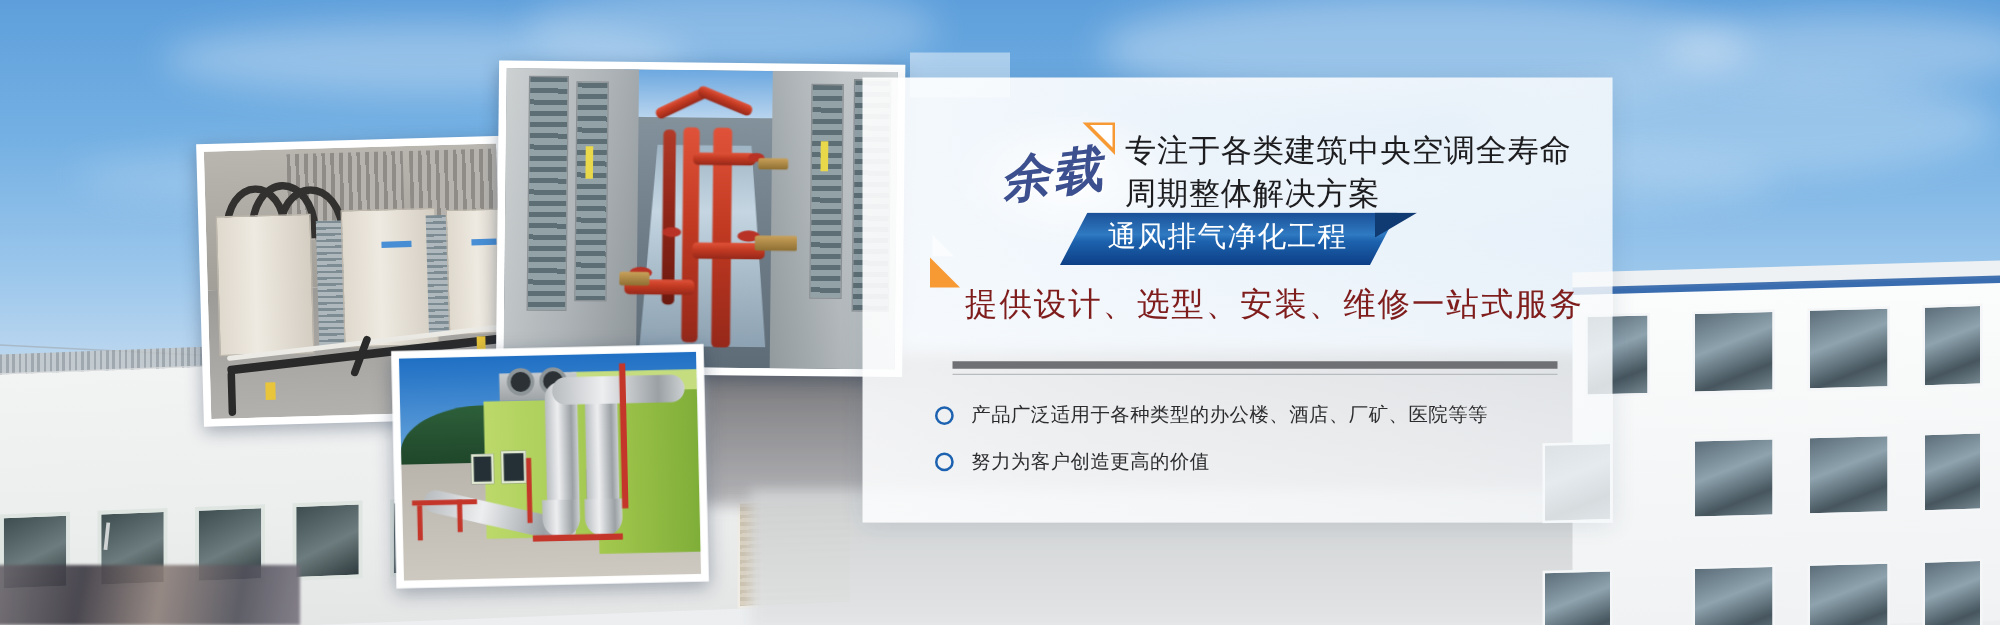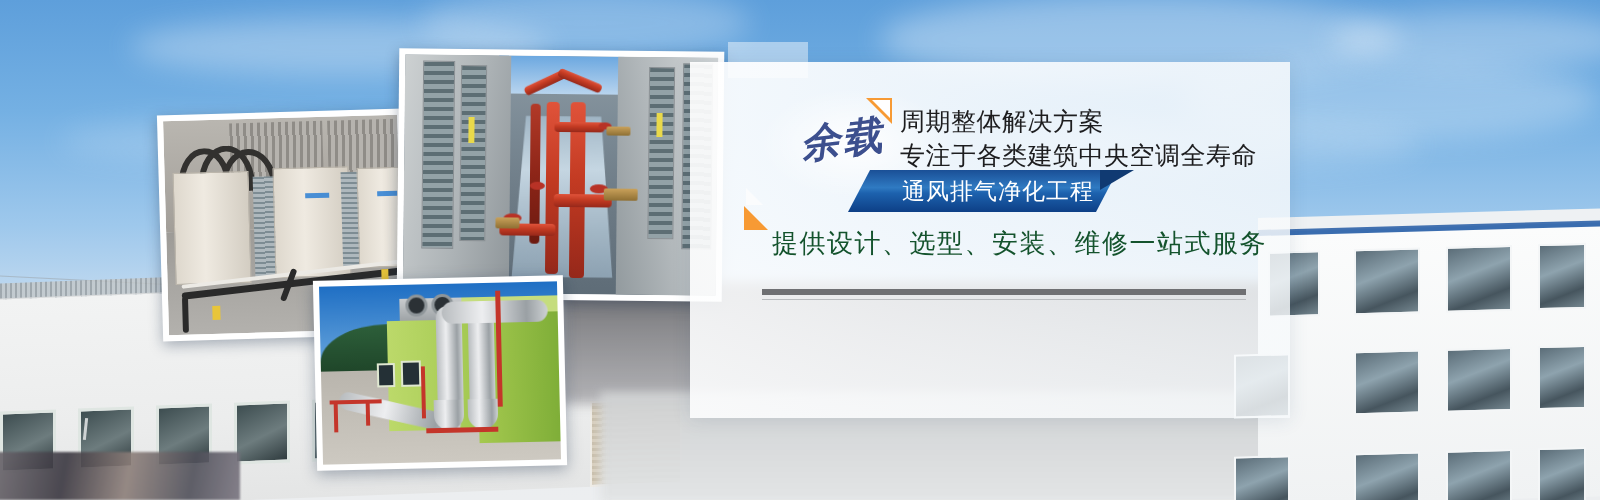--- a/index.html
+++ b/index.html
@@ -134,23 +134,23 @@
   .headline{position:absolute;left:900px;top:104px;width:370px;font-size:25px;line-height:34px;
     color:#1d1d1f;letter-spacing:.5px;}
 
   
   .ribbon-wrap{position:absolute;left:848px;top:170px;width:300px;height:42px;}
   .ribbon{position:absolute;left:0;top:0;width:270px;height:42px;
     background:linear-gradient(to bottom,#1a4f96 0%,#2f7ac2 42%,#1d62ae 55%,#0d3f86 100%);
     clip-path:polygon(22px 0,270px 0,248px 42px,0 42px);}
   .ribbon-tail{position:absolute;left:252px;top:0;width:34px;height:20px;
     background:#103a72;clip-path:polygon(0 0,34px 0,0 20px);}
-  .ribbon-txt{position:absolute;left:54px;top:8px;font-size:23px;line-height:26px;color:#fff;letter-spacing:1px;}
-
-  .subline{position:absolute;left:772px;top:226px;font-size:26px;color:#14532d;letter-spacing:1.5px;}
+  .ribbon-txt{position:absolute;left:38px;top:8px;font-size:23px;line-height:26px;color:#fff;letter-spacing:1px;font-family:Liberation Mono, monospace;}
+
+  .subline{position:absolute;left:772px;top:226px;font-size:26px;color:#7f1d1d;letter-spacing:1.5px;}
   .engline{position:absolute;left:795px;top:262px;font-size:11.5px;color:#9aa0a6;letter-spacing:.9px;}
 
   .divider{position:absolute;left:762px;top:289px;width:484px;height:6px;background:#6f7073;}
   .divider2{position:absolute;left:762px;top:299px;width:484px;height:1px;background:#b9bcbf;}
 
   .bullets{position:absolute;left:748px;top:314px;width:510px;}
   .bullet{display:flex;align-items:center;height:37px;}
   .ring{width:15px;height:15px;border:2.6px solid #1c62b0;border-radius:50%;box-sizing:border-box;flex:none;}
   .btxt{margin-left:14px;font-size:15.5px;color:#2c2c2e;letter-spacing:.4px;}
 </style>
@@ -312,29 +312,39 @@
   <div class="deco-sq"></div>
   <div class="panel"></div>
   <div class="panel-glow"></div>
 
   <div class="cal">余载</div>
 
   <div class="cornerA"></div>
   <div class="cornerB"></div>
 
   <div class="headline">
+    <div>专注于各类建筑中央空调全寿命</div>
     <div>周期整体解决方案</div>
-    <div>专注于各类建筑中央空调全寿命</div>
   </div>
 
   <div class="ribbon-wrap">
     <div class="ribbon"></div>
     <div class="ribbon-tail"></div>
     <div class="ribbon-txt">通风排气净化工程</div>
   </div>
 
   <div class="subline">提供设计、选型、安装、维修一站式服务</div>
 
   <div class="divider"></div>
   <div class="divider2"></div>
 
+  <div class="bullets">
+    <div class="bullet">
+      <span class="ring"></span>
+      <span class="btxt">产品广泛适用于各种类型的办公楼、酒店、厂矿、医院等等</span>
+    </div>
+    <div class="bullet">
+      <span class="ring"></span>
+      <span class="btxt">努力为客户创造更高的价值</span>
+    </div>
+  </div>
 
 </div>
 
 </body></html>

